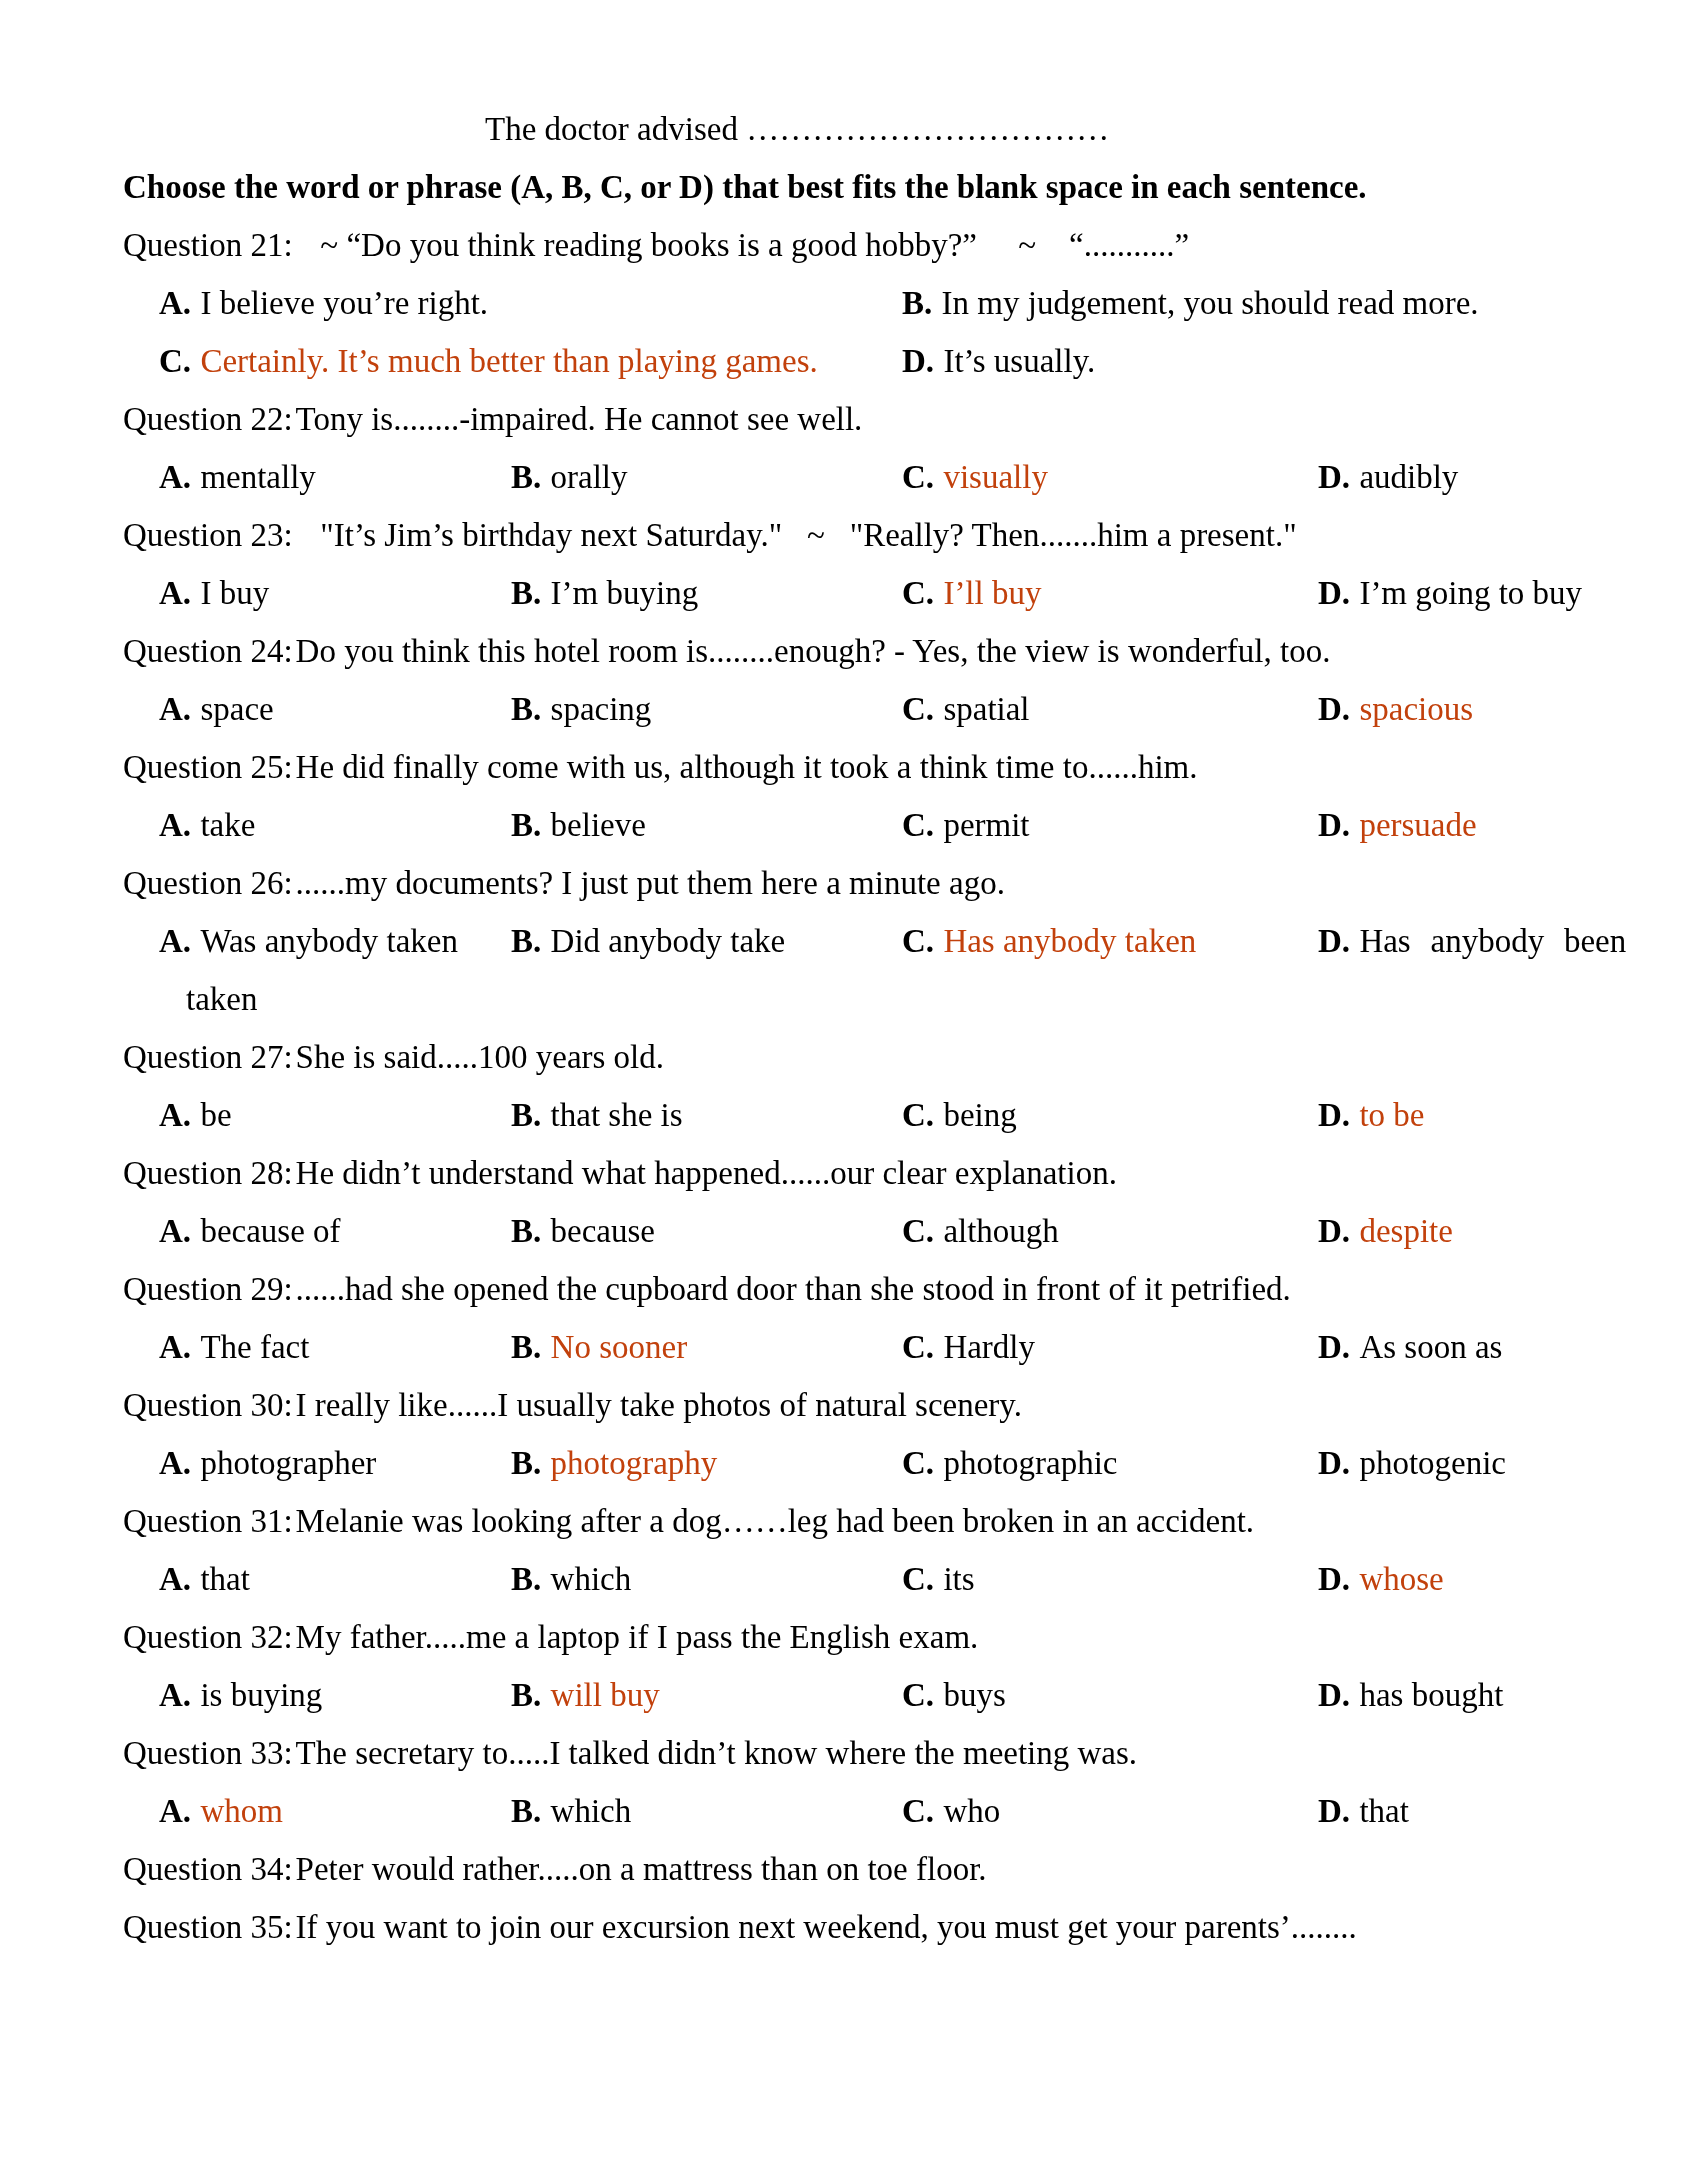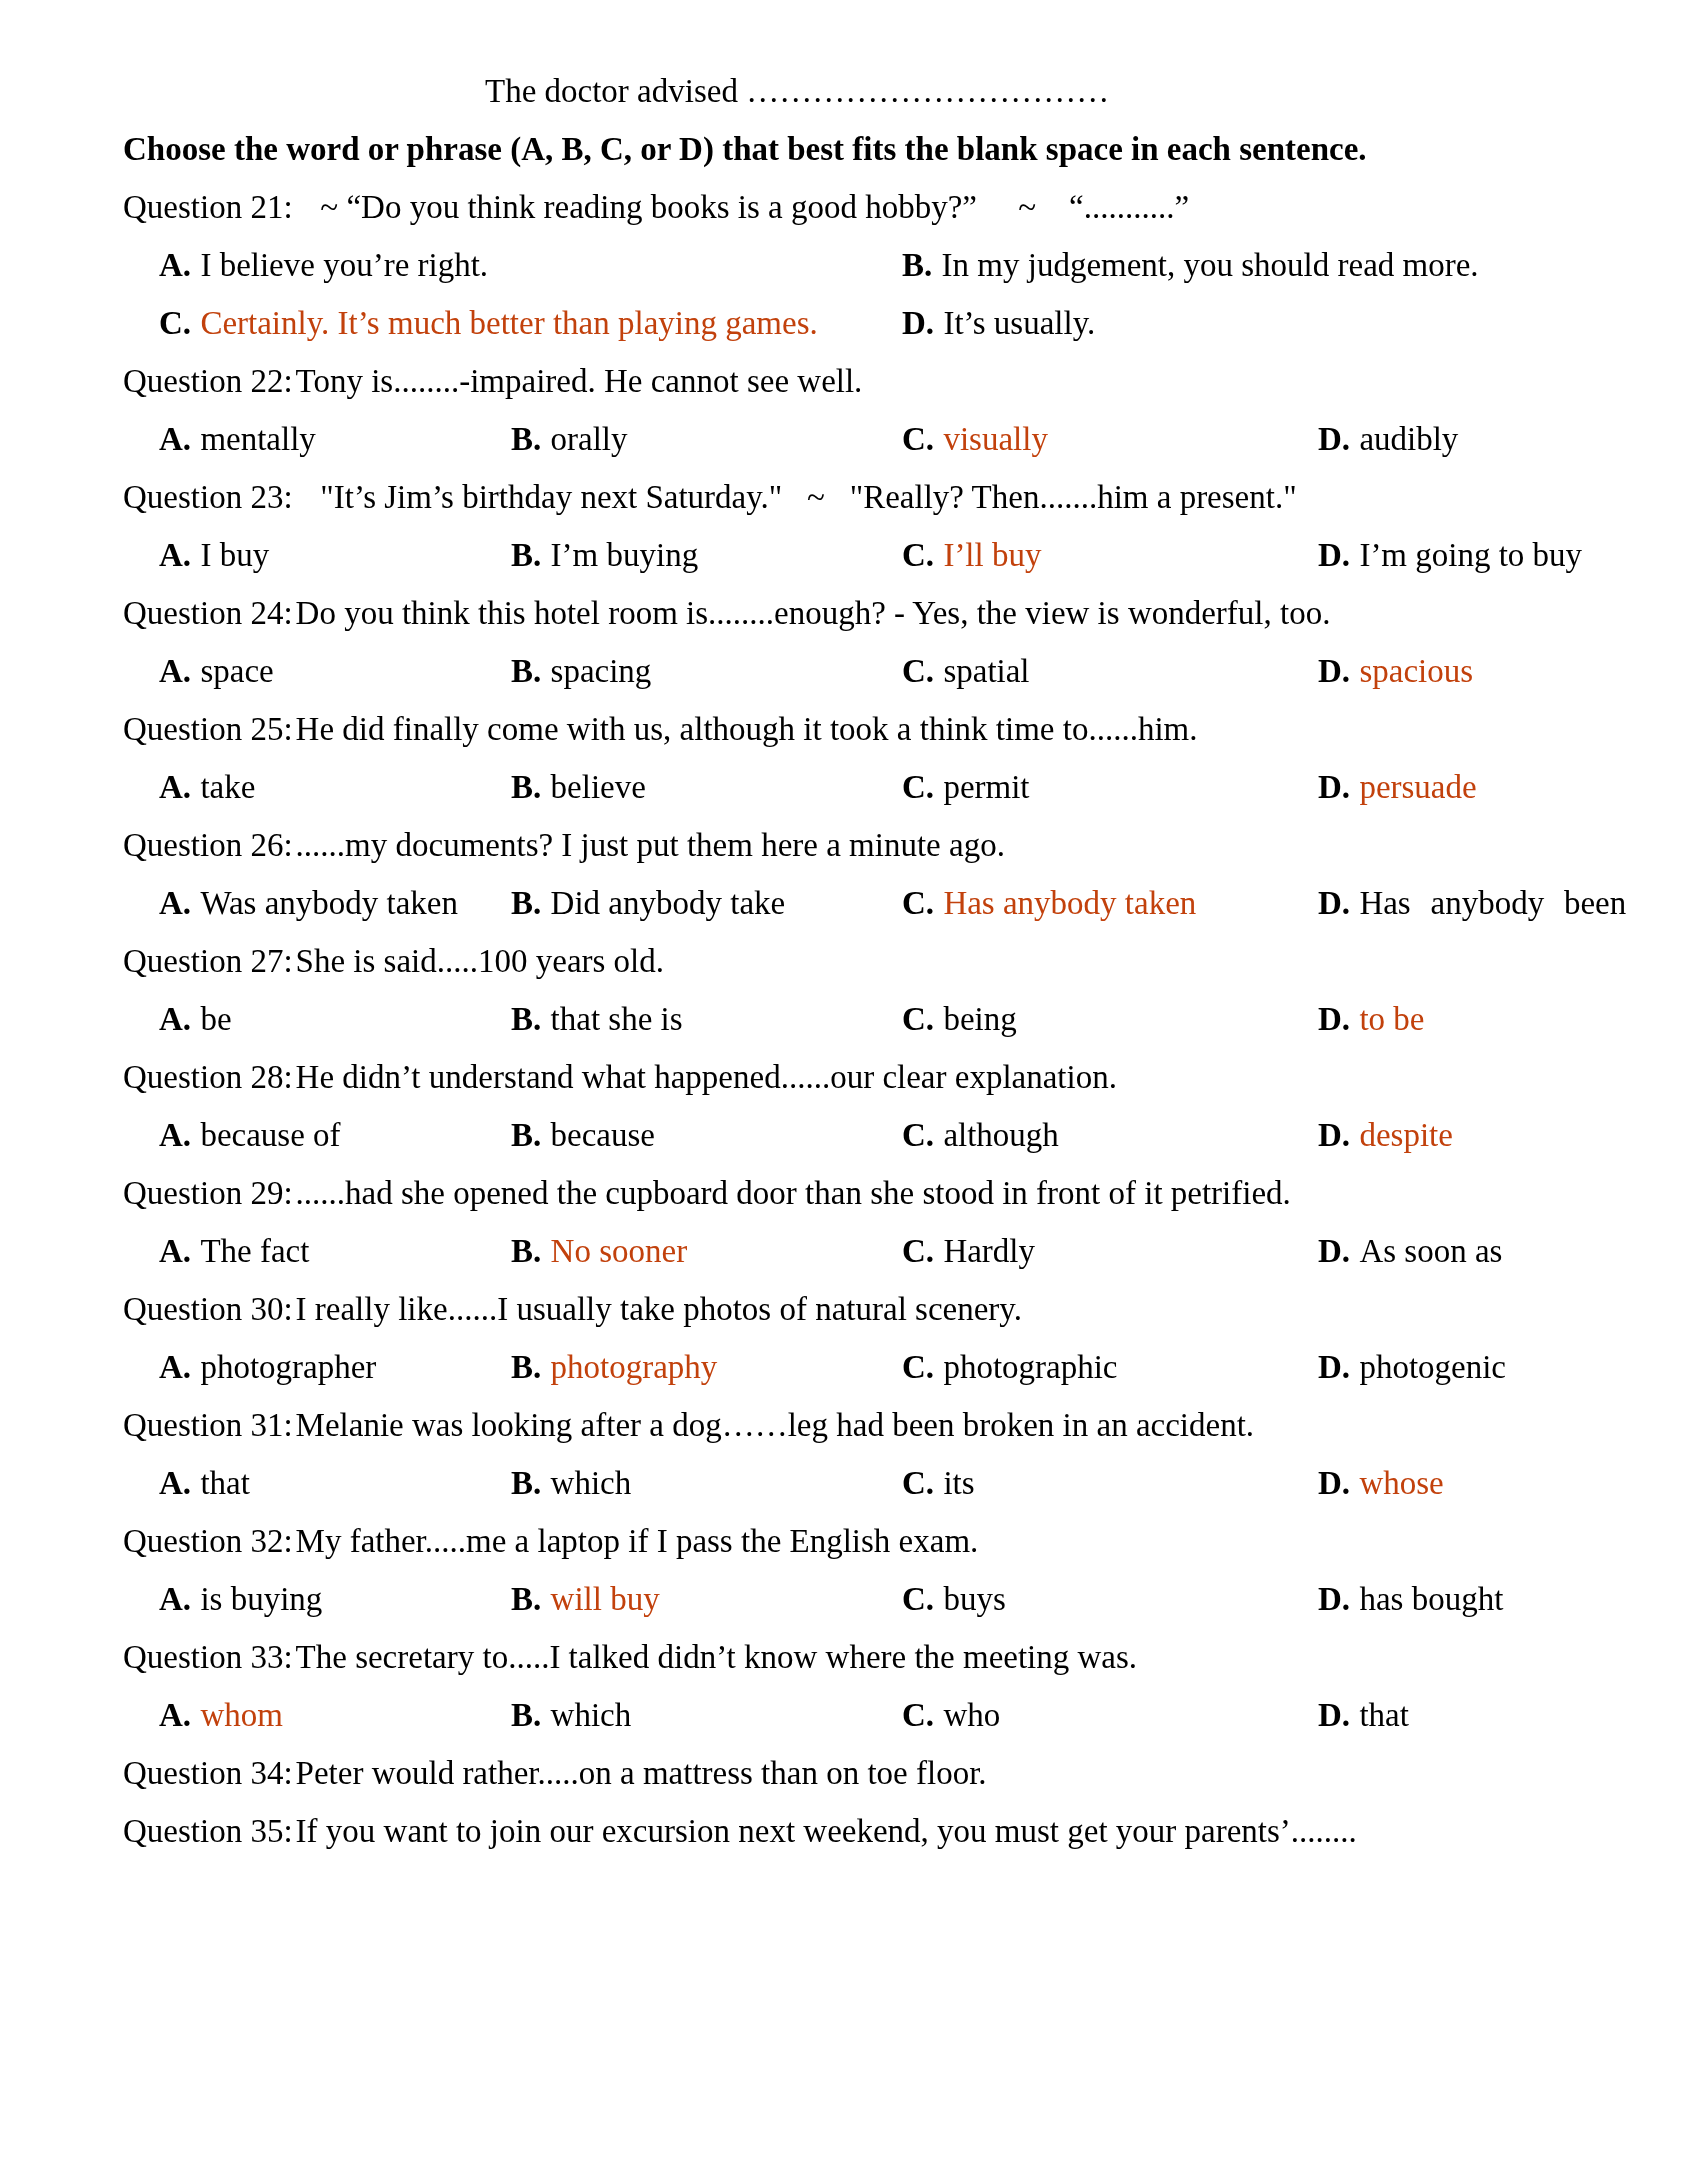--- a/index.html
+++ b/index.html
@@ -12,21 +12,21 @@
     height: 2183px;
     font-family: "Liberation Serif", serif;
     font-size: 33px;
     color: #000000;
     overflow: hidden;
   }
   .page {
     box-sizing: border-box;
     width: 1690px;
     height: 2183px;
-    padding: 62px 53px 0 123px;
+    padding: 100px 53px 0 123px;
   }
   .line {
     position: relative;
     height: 58px;
     line-height: 58px;
     white-space: nowrap;
   }
   .b { font-weight: bold; }
   .qlabel { font-weight: normal; margin-right: 3px; }
   .olabel { font-weight: bold; margin-right: 9.3px; }
@@ -112,20 +112,23 @@
 
   <div class="line">
     <span class="qlabel">Question 26:</span><span>......my documents? I just put them here a minute ago.</span>
   </div>
   <div class="line">
     <span class="opt c1"><span class="olabel">A.</span><span>Was anybody taken</span></span>
     <span class="opt c2"><span class="olabel">B.</span><span>Did anybody take</span></span>
     <span class="opt c3"><span class="olabel">C.</span><span class="red">Has anybody taken</span></span>
     <span class="opt c4 wide"><span class="olabel">D.</span><span>Has anybody been</span></span>
   </div>
+  <div class="line cont">
+    <span>taken</span>
+  </div>
 
   <div class="line">
     <span class="qlabel">Question 27:</span><span>She is said.....100 years old.</span>
   </div>
   <div class="line">
     <span class="opt c1"><span class="olabel">A.</span><span>be</span></span>
     <span class="opt c2"><span class="olabel">B.</span><span>that she is</span></span>
     <span class="opt c3"><span class="olabel">C.</span><span>being</span></span>
     <span class="opt c4"><span class="olabel">D.</span><span class="red">to be</span></span>
   </div>

